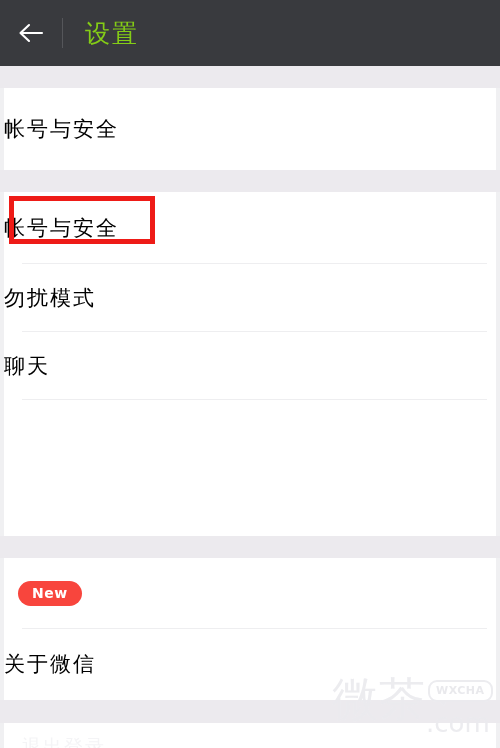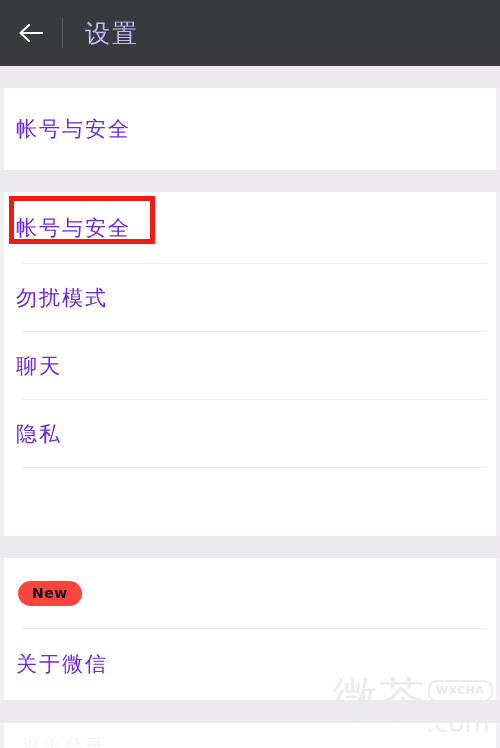--- a/index.html
+++ b/index.html
@@ -45,21 +45,21 @@
     cursor: pointer;
   }
   .back-btn svg { display: block; }
   .head-divider {
     width: 1px;
     height: 30px;
     background: #55565a;
   }
   .header-title {
     margin-left: 22px;
-    color: #c4b5fd;
+    color: #84cc16;
     font-size: 25px;
     letter-spacing: 2px;
     line-height: 1;
     font-weight: 400;
   }
 
   
   .edge-left, .edge-right {
     position: absolute;
     top: 66px;
@@ -95,23 +95,23 @@
 
   .row {
     position: relative;
     height: 70px;
     display: flex;
     align-items: center;
     background: #ffffff;
     cursor: pointer;
   }
   .row-label {
-    margin-left: 12px;
+    margin-left: 0;
     font-size: 21px;
-    color: #6d28d9;
+    color: #000000;
     letter-spacing: 2px;
     line-height: 1;
   }
   .row-divider {
     position: absolute;
     left: 18px;
     right: 9px;
     bottom: 0;
     height: 1px;
     background: #eeeef0;
@@ -119,21 +119,21 @@
 
   .g1 .row { height: 82px; }
   .g2 .row { height: 68px; }
   .g2 .row:first-child { height: 72px; }
   .g3 .row { height: 71px; }
 
   
   .badge-new {
     margin-left: 14px;
     background: #f8453d;
-    color: #0f172a;
+    color: #ffffff;
     font-size: 14px;
     font-weight: 600;
     letter-spacing: 0.5px;
     padding: 5px 14px 6px 14px;
     border-radius: 14px;
     line-height: 1;
     display: inline-block;
   }
 
   
@@ -254,24 +254,20 @@
       <div class="row-divider"></div>
     </div>
     <div class="row">
       <span class="row-label">勿扰模式</span>
       <div class="row-divider"></div>
     </div>
     <div class="row">
       <span class="row-label">聊天</span>
       <div class="row-divider"></div>
     </div>
-    <div class="row">
-      <span class="row-label">隐私</span>
-      <div class="row-divider"></div>
-    </div>
   </div>
 
   <div class="group group-3 g3">
     <div class="row">
       <span class="badge-new">New</span>
       <div class="row-divider"></div>
     </div>
     <div class="row">
       <span class="row-label">关于微信</span>
     </div>

